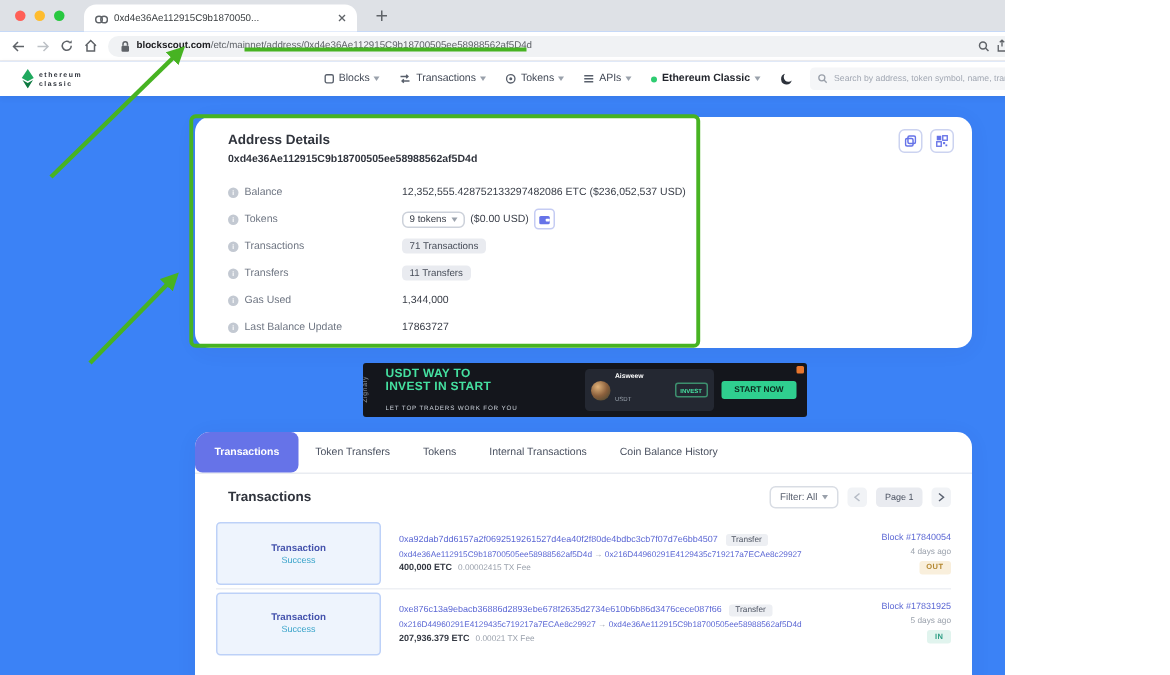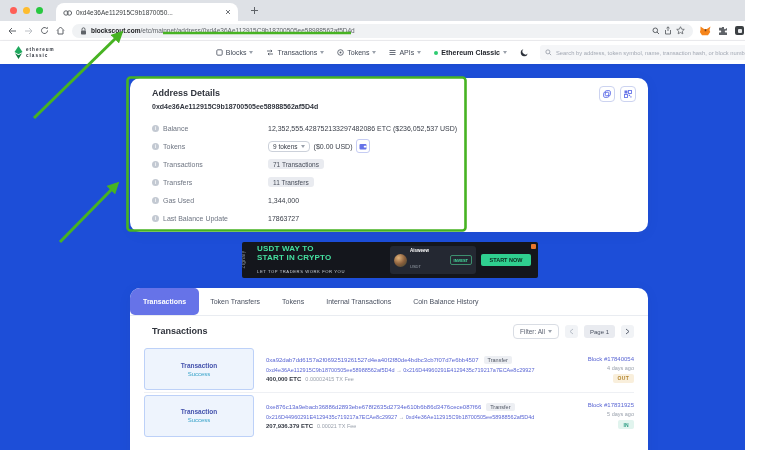--- a/index.html
+++ b/index.html
@@ -1,18 +1,18 @@
 <!DOCTYPE html>
 <html><head>
 <meta charset="utf-8">
 <style>
   *{margin:0;padding:0;box-sizing:border-box}
   html,body{width:780px;height:450px}
   body{font-family:"Liberation Sans",sans-serif;background:#fff}
-  .stage{position:relative;width:745px;height:450px;overflow:hidden;background:#1d4ed8}
+  .stage{position:relative;width:670px;height:450px;overflow:hidden;background:#3b82f6}
   .ic{display:inline-flex;line-height:0;align-items:center;justify-content:center}
 
   
   .tabstrip{position:absolute;left:0;top:0;width:780px;height:21px;background:#dee1e6}
   .lights{position:absolute;left:10px;top:7px;display:flex;gap:6px}
   .light{width:7px;height:7px;border-radius:50%}
   .l-red{background:#ff5f57}.l-yel{background:#febc2e}.l-grn{background:#28c840}
   .tab{position:absolute;left:56px;top:3px;width:182px;height:18px;background:#fff;border-radius:8px 8px 0 0;display:flex;align-items:center;padding:0 7px;gap:4px}
   .tab-title{font-size:6.5px;color:#3c4043;white-space:nowrap;overflow:hidden;flex:1}
   .newtab{position:absolute;left:248px;top:4px;width:13px;height:13px}
@@ -377,21 +377,21 @@
             </span>
           <span class="dvalue">17863727</span>
         </div>
       </div>
     </div>
 
     <div class="ad">
       <span class="adbrand">Zignaly</span>
       <div class="adhead">
         <span style="display:block">USDT WAY TO</span>
-        <span style="display:block">START IN CRYPTO</span>
+        <span style="display:block">INVEST IN START</span>
       </div>
       <div class="adsub">LET TOP TRADERS WORK FOR YOU</div>
       <div class="adtrader">
         <span class="adavatar"></span>
         <span>
           <span class="adname" style="display:block">Aisweew</span>
           <span class="adtoken">USDT</span>
         </span>
         <span class="adinvest">INVEST</span>
       </div>

